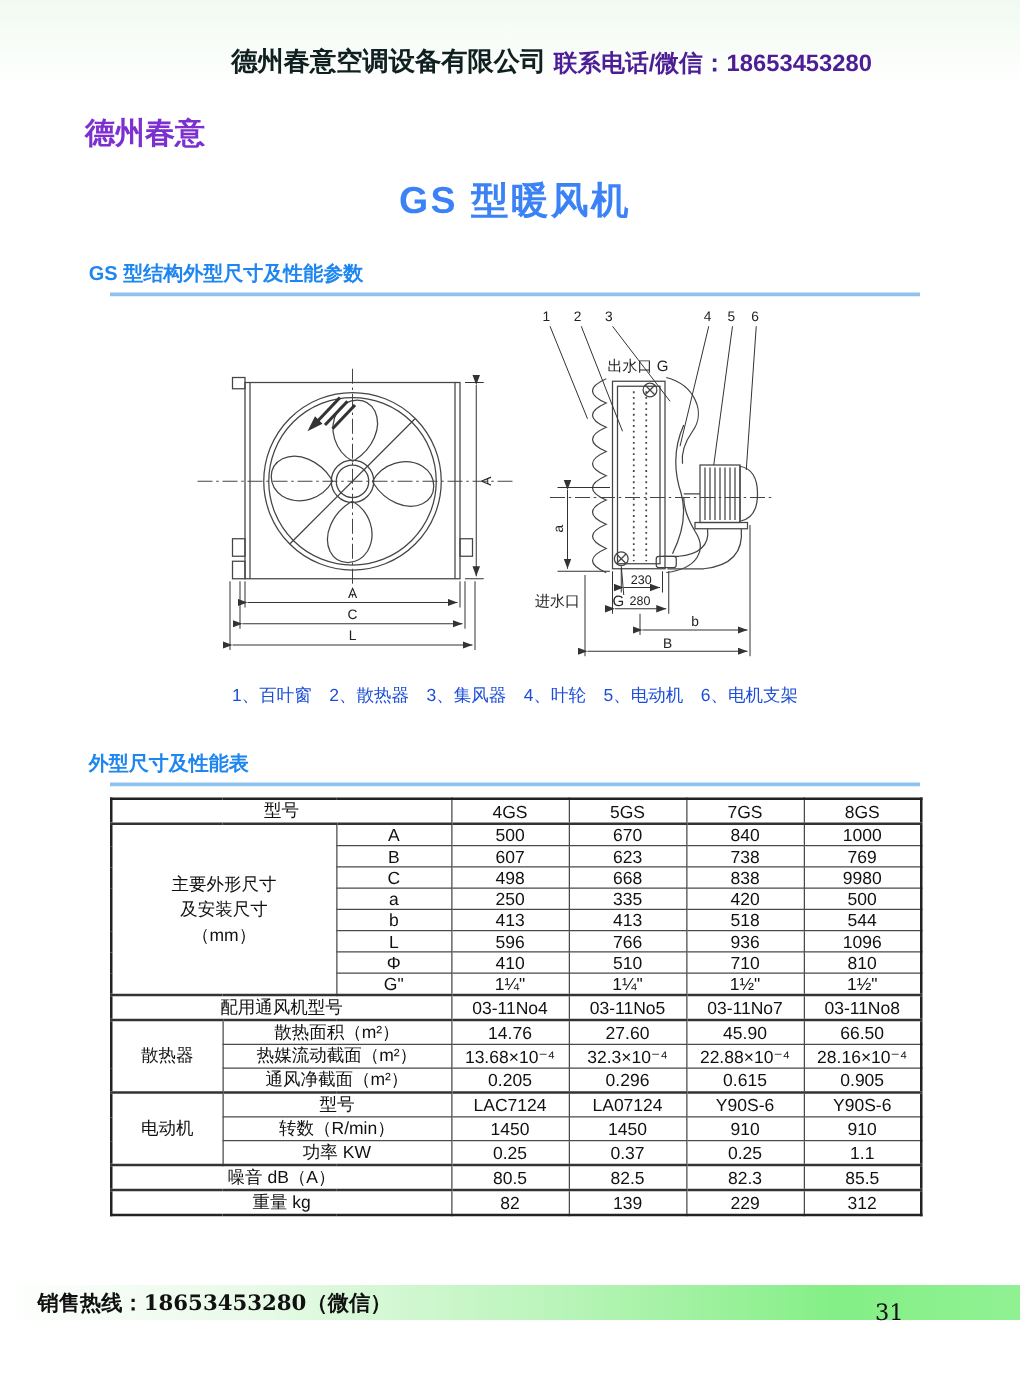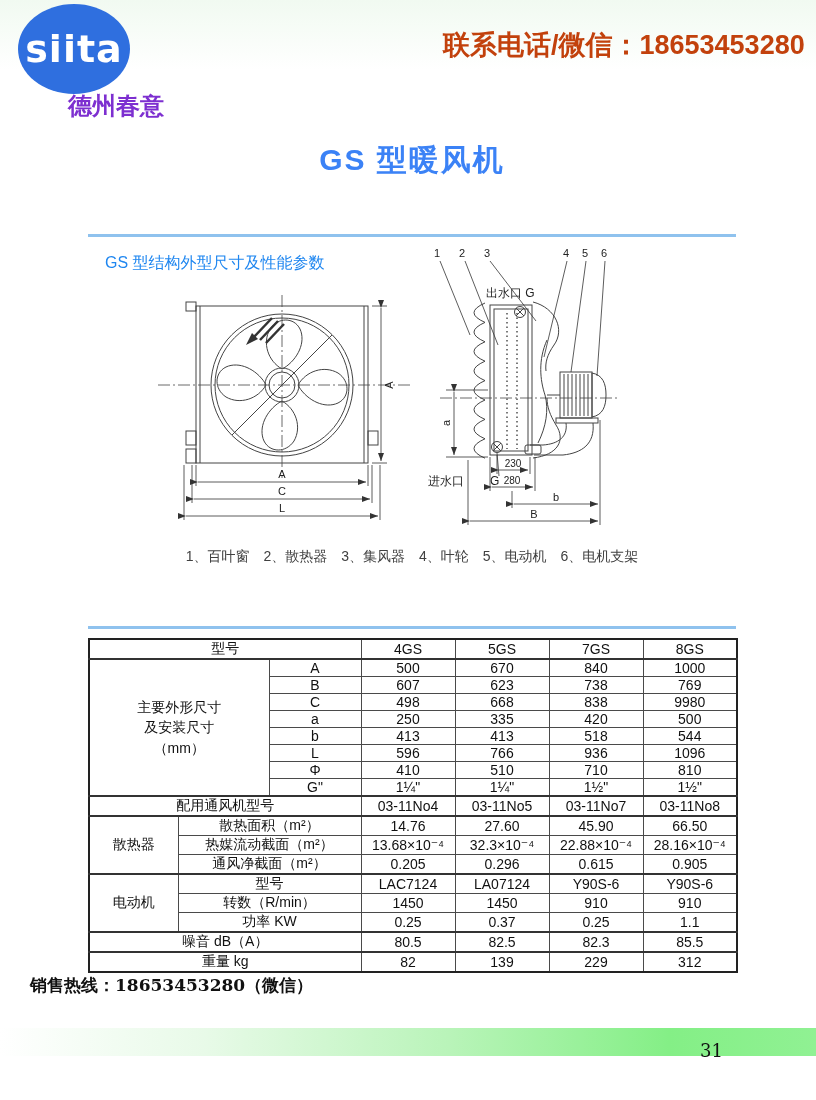--- a/index.html
+++ b/index.html
@@ -8,60 +8,58 @@
   .top-tint{position:absolute;top:0;left:0;width:816px;height:70px;
         background:linear-gradient(#f1faf1,#ffffff);}
   
   .logo{position:absolute;left:18px;top:4px;width:112px;height:90px;border-radius:50%;
         background:#2f6fdf;display:flex;align-items:center;justify-content:center;}
   .logo-text{color:#fff;font-size:38px;font-weight:800;letter-spacing:1px;
         font-family:"DejaVu Sans",sans-serif;}
   .logo-sub{position:absolute;left:22px;top:90px;width:110px;text-align:center;
         font-size:24px;font-weight:bold;color:#7d2fd0;margin-left:39px;}
   .company{position:absolute;left:185px;top:35px;font-size:21px;font-weight:bold;color:#102020;}
-  .contact{position:absolute;left:443px;top:27px;font-size:27px;font-weight:bold;color:#c2410c;}
+  .contact{position:absolute;left:443px;top:38px;font-size:19px;font-weight:bold;color:#4c1d95;}
   
   .title{position:absolute;left:4px;top:140px;width:816px;text-align:center;
         font-size:30px;font-weight:bold;color:#3b82f6;letter-spacing:2px;}
-  .sec{position:absolute;left:105px;width:648px;font-size:16px;font-weight:normal;color:#1e86f0;margin-top:44px;}
+  .sec{position:absolute;left:71px;width:648px;font-size:16px;font-weight:bold;color:#1e86f0;}
   .sec1{top:209px;}  .sec2{top:601px;}
   .rule{position:absolute;left:88px;width:648px;height:3px;background:#8fc2ee;}
   .rule1{top:234px;} .rule2{top:626px;}
   
   .draw{position:absolute;left:88px;top:245px;}
   .caption{position:absolute;left:88px;top:548px;width:648px;text-align:center;
-        font-size:14px;color:#404040;white-space:pre;}
+        font-size:14px;color:#1d4ed8;white-space:pre;}
   svg text{font-family:"Liberation Sans","DejaVu Sans",sans-serif;fill:#222;}
   
   table.spec{position:absolute;left:88px;top:638px;width:648px;height:324px;
         border-collapse:collapse;table-layout:fixed;font-size:14px;color:#111;padding-left:20px;}
   table.spec td{border:1px solid #4a4a4a;text-align:center;vertical-align:middle;
         padding:0;background:#ffffff;overflow:hidden;}
   table.spec{border:2px solid #222;}
   td.cy{background:#cdf3f3;}
   tr.sep td{border-top:2px solid #333;}
   td.multiline{white-space:pre-line;line-height:1.45;margin-top:24px;}
   
   .foot-band{position:absolute;left:0;top:1028px;width:816px;height:28px;
         background:linear-gradient(90deg,#ffffff 0%,#e8fae8 25%,#b9f4b9 55%,#84ef86 82%,#90f193 100%);}
-  .hotline{position:absolute;left:30px;top:974px;font-size:17px;font-weight:bold;
+  .hotline{position:absolute;left:30px;top:1031px;font-size:17px;font-weight:bold;
         font-family:"DejaVu Serif","Liberation Serif",serif;color:#111;}
   .pageno{position:absolute;left:700px;top:1040px;font-size:18px;
         font-family:"DejaVu Serif","Liberation Serif",serif;color:#111;}
 </style>
 </head>
 <body>
 
 <div class="page">
   <div class="top-tint"></div>
 
-  <div class="logo">
-    <span class="logo-text">siita</span>
-  </div>
   <div class="logo-sub">德州春意</div>
+  <div class="company">德州春意空调设备有限公司</div>
   <div class="contact">联系电话/微信：18653453280</div>
 
   <div class="title">GS 型暖风机</div>
   <div class="sec sec1">GS 型结构外型尺寸及性能参数</div>
   <div class="rule rule1"></div>
 
   <svg class="draw" width="648" height="295" viewBox="0 0 648 295">
     <defs>
       <marker id="arr" markerWidth="10" markerHeight="8" refX="8" refY="3" orient="auto" markerUnits="userSpaceOnUse">
         <path d="M0,0 L8,3 L0,6 Z" fill="#333"></path>

